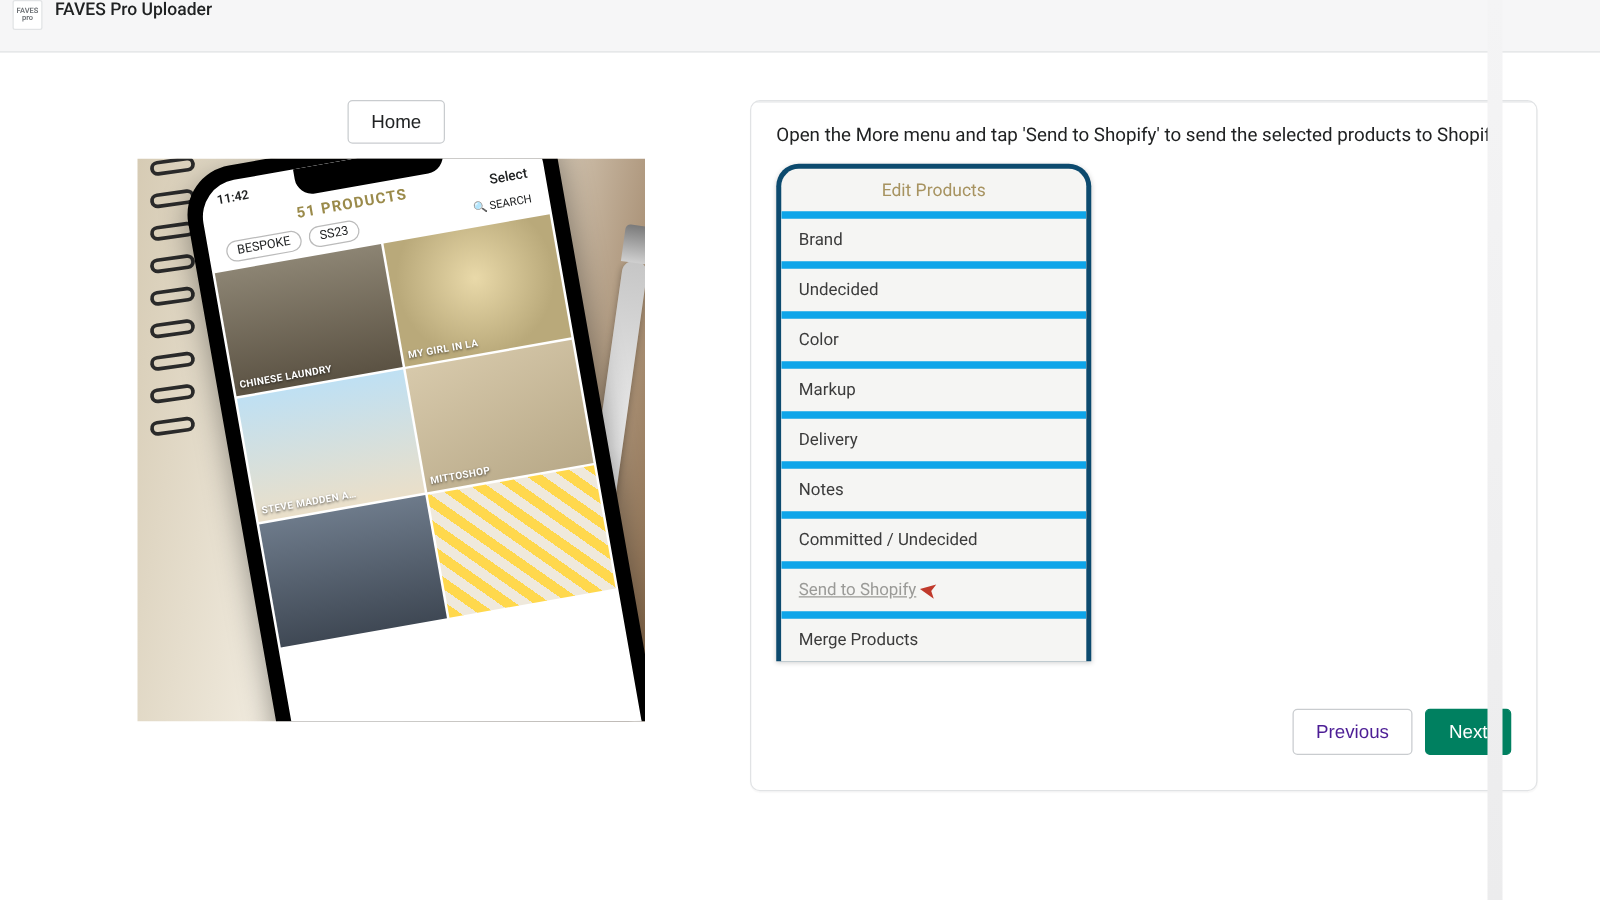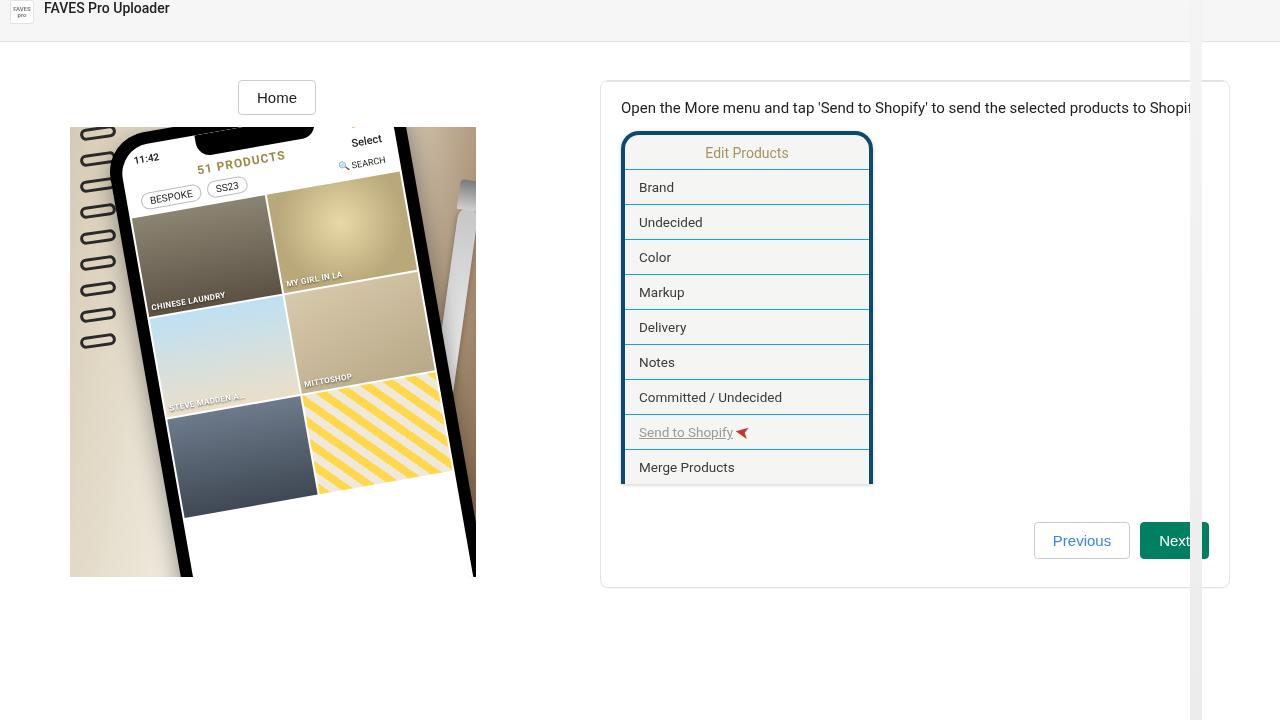--- a/index.html
+++ b/index.html
@@ -31,21 +31,21 @@
     font-size: 6px; font-weight: 600; color: #6d7175; line-height:1;
     text-align:center;
   }
   .app-title { font-size: 14px; font-weight: 500; color: #202223; }
   .main {
     display: flex;
     padding-top: 38px;
     height: calc(100% - 42px);
     overflow: auto;
   }
-  .left-col { width: 600px; padding-left: 70px; }
+  .left-col { width: 600px; padding-left: 110px; }
   .right-col { flex: 1; padding-right: 50px; }
   .home-btn {
     display:inline-block;
     border: 1px solid #c9cccf;
     background: #fff;
     border-radius: 4px;
     padding: 8px 18px;
     font-size: 15px;
     font-weight: 500;
     cursor: pointer;
@@ -118,39 +118,39 @@
     overflow:hidden;
   }
   .menu-title{
     text-align:center;
     padding:10px 0 8px;
     font-size:14px;
     color:#a79360;
   }
   .menu-row{
     padding:9px 14px;
-    border-top:1px solid #0ea5e9;
+    border-top:6px solid #0ea5e9;
     font-size:13.5px;
     color:#3b3b3b;
     position:relative;
     background:#f5f5f3;
   }
   .menu-row.dim{ color:#9a9a97;text-decoration:underline;}
   .arrow-icon{
     position:absolute; left:110px; top:6px; font-size:18px;
     color:#c0392b; transform:scaleX(-1) rotate(-10deg);
   }
   .card-footer{
     padding:18px 20px 28px;
     display:flex; justify-content:flex-end; gap:10px;
   }
   .btn{
     border-radius:4px; padding:9px 18px; font-size:15px; font-weight:500; cursor:pointer;
   }
-  .btn-prev{ background:#fff; border:1px solid #c9cccf; color:#3b82f6;}
+  .btn-prev{ background:#fff; border:1px solid #c9cccf; color:#4c1d95;}
   .btn-next{ background:#008060; border:1px solid #008060; color:#fff;}
   
   .scrollhint{ position:absolute; right:78px; top:0; width:12px; height:720px; background:linear-gradient(#f4f4f5,#ececed);}
 </style>
 </head>
 <body>
 
 <div class="scrollhint"></div>
 
 <div class="topbar">

